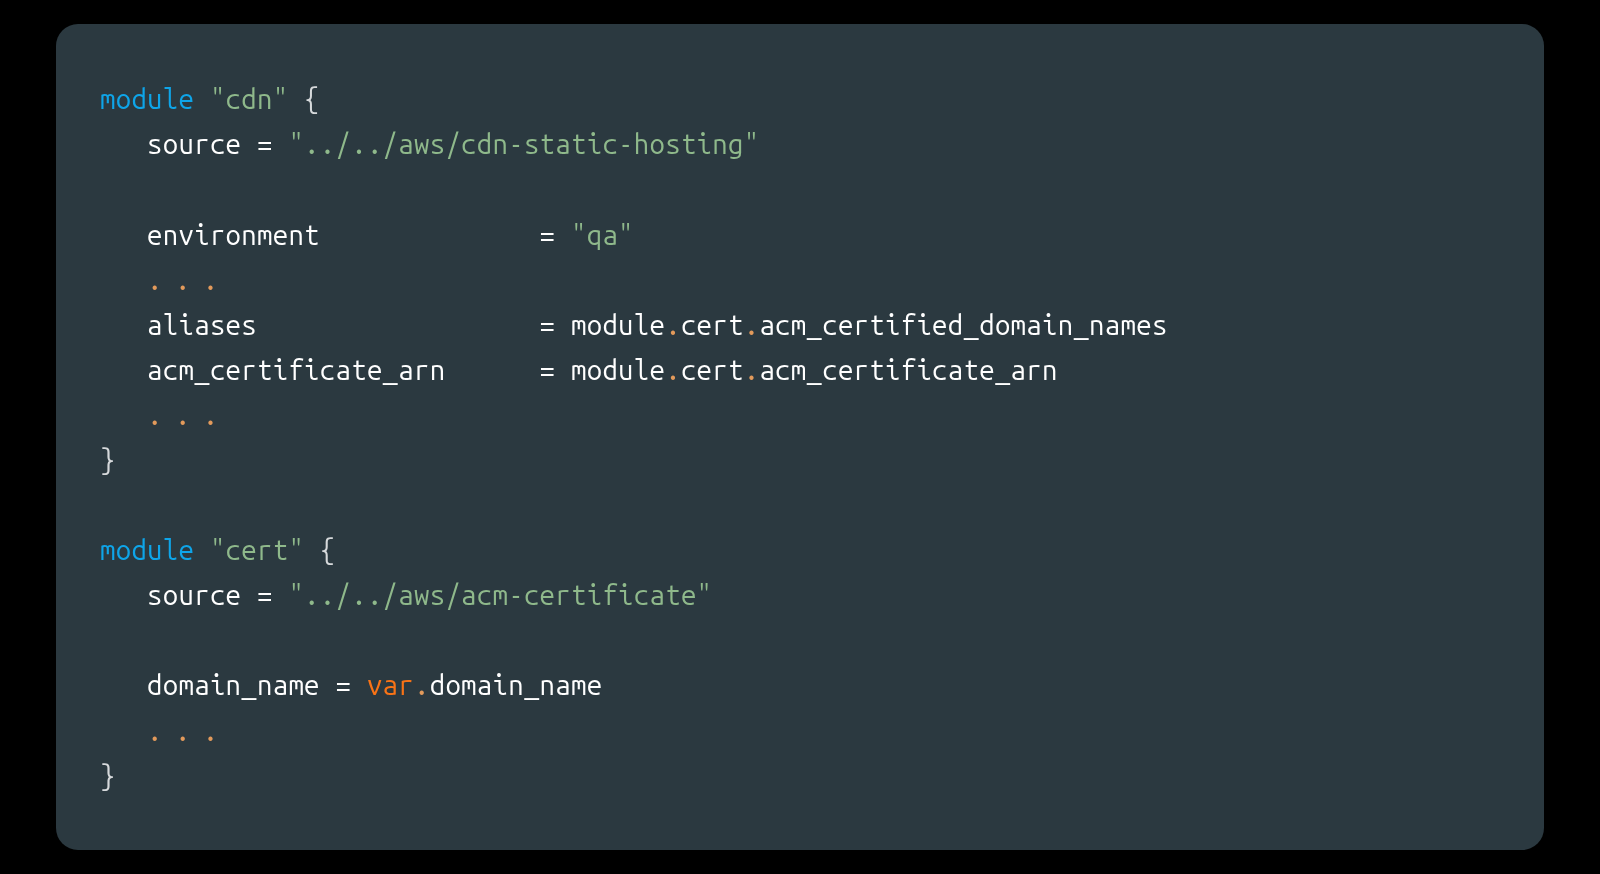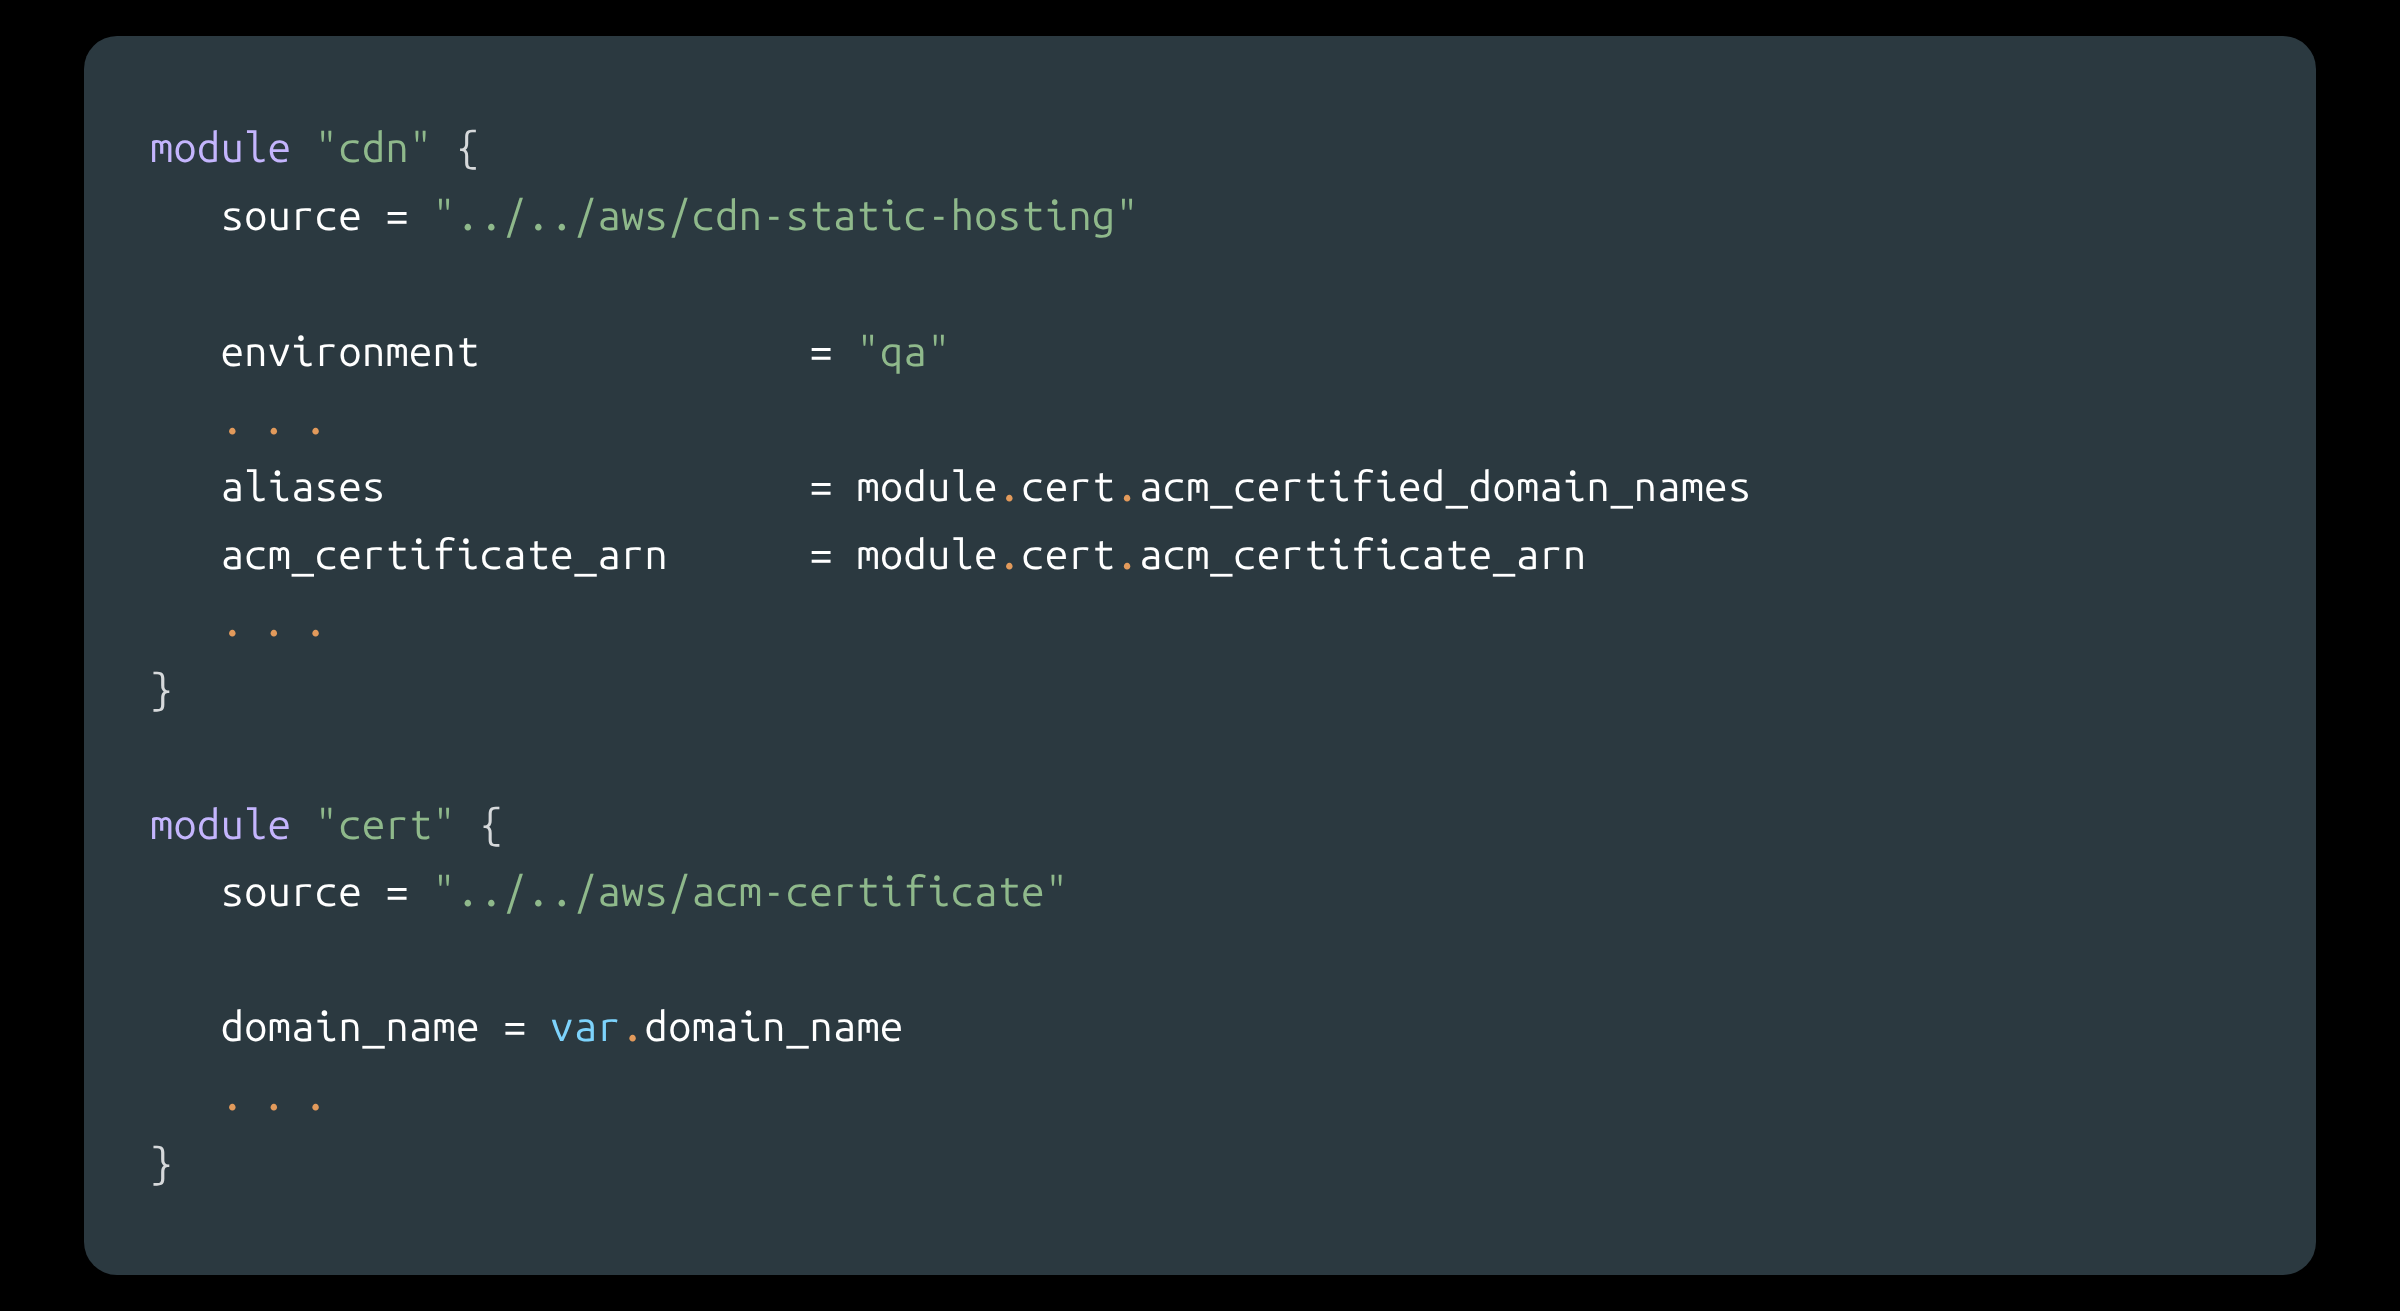--- a/index.html
+++ b/index.html
@@ -22,38 +22,38 @@
       padding: 52px 44px;
       width: 1488px;
       font-size: 27.5px;
       line-height: 1.64;
       letter-spacing: 0.3px;
       color: #d6d9db;
       white-space: pre;
       overflow: hidden;
     }
     .tok-keyword {
-      color: #c4b5fd;
+      color: #0ea5e9;
       margin-top: 28px;
     }
     .tok-string {
       color: #8fb98b;
     }
     .tok-punct {
       color: #d6d9db;
     }
     .tok-dot {
       color: #e29a5b;
     }
     .tok-ellipsis {
       color: #e29a5b;
       letter-spacing: 0.45em;
     }
     .tok-var {
-      color: #7dd3fc;
+      color: #f97316;
     }
     .tok-ident {
       color: #ffffff;
     }
     .codeline {
       display: block;
       min-height: 1.64em;
     }
   </style>
 </head>

